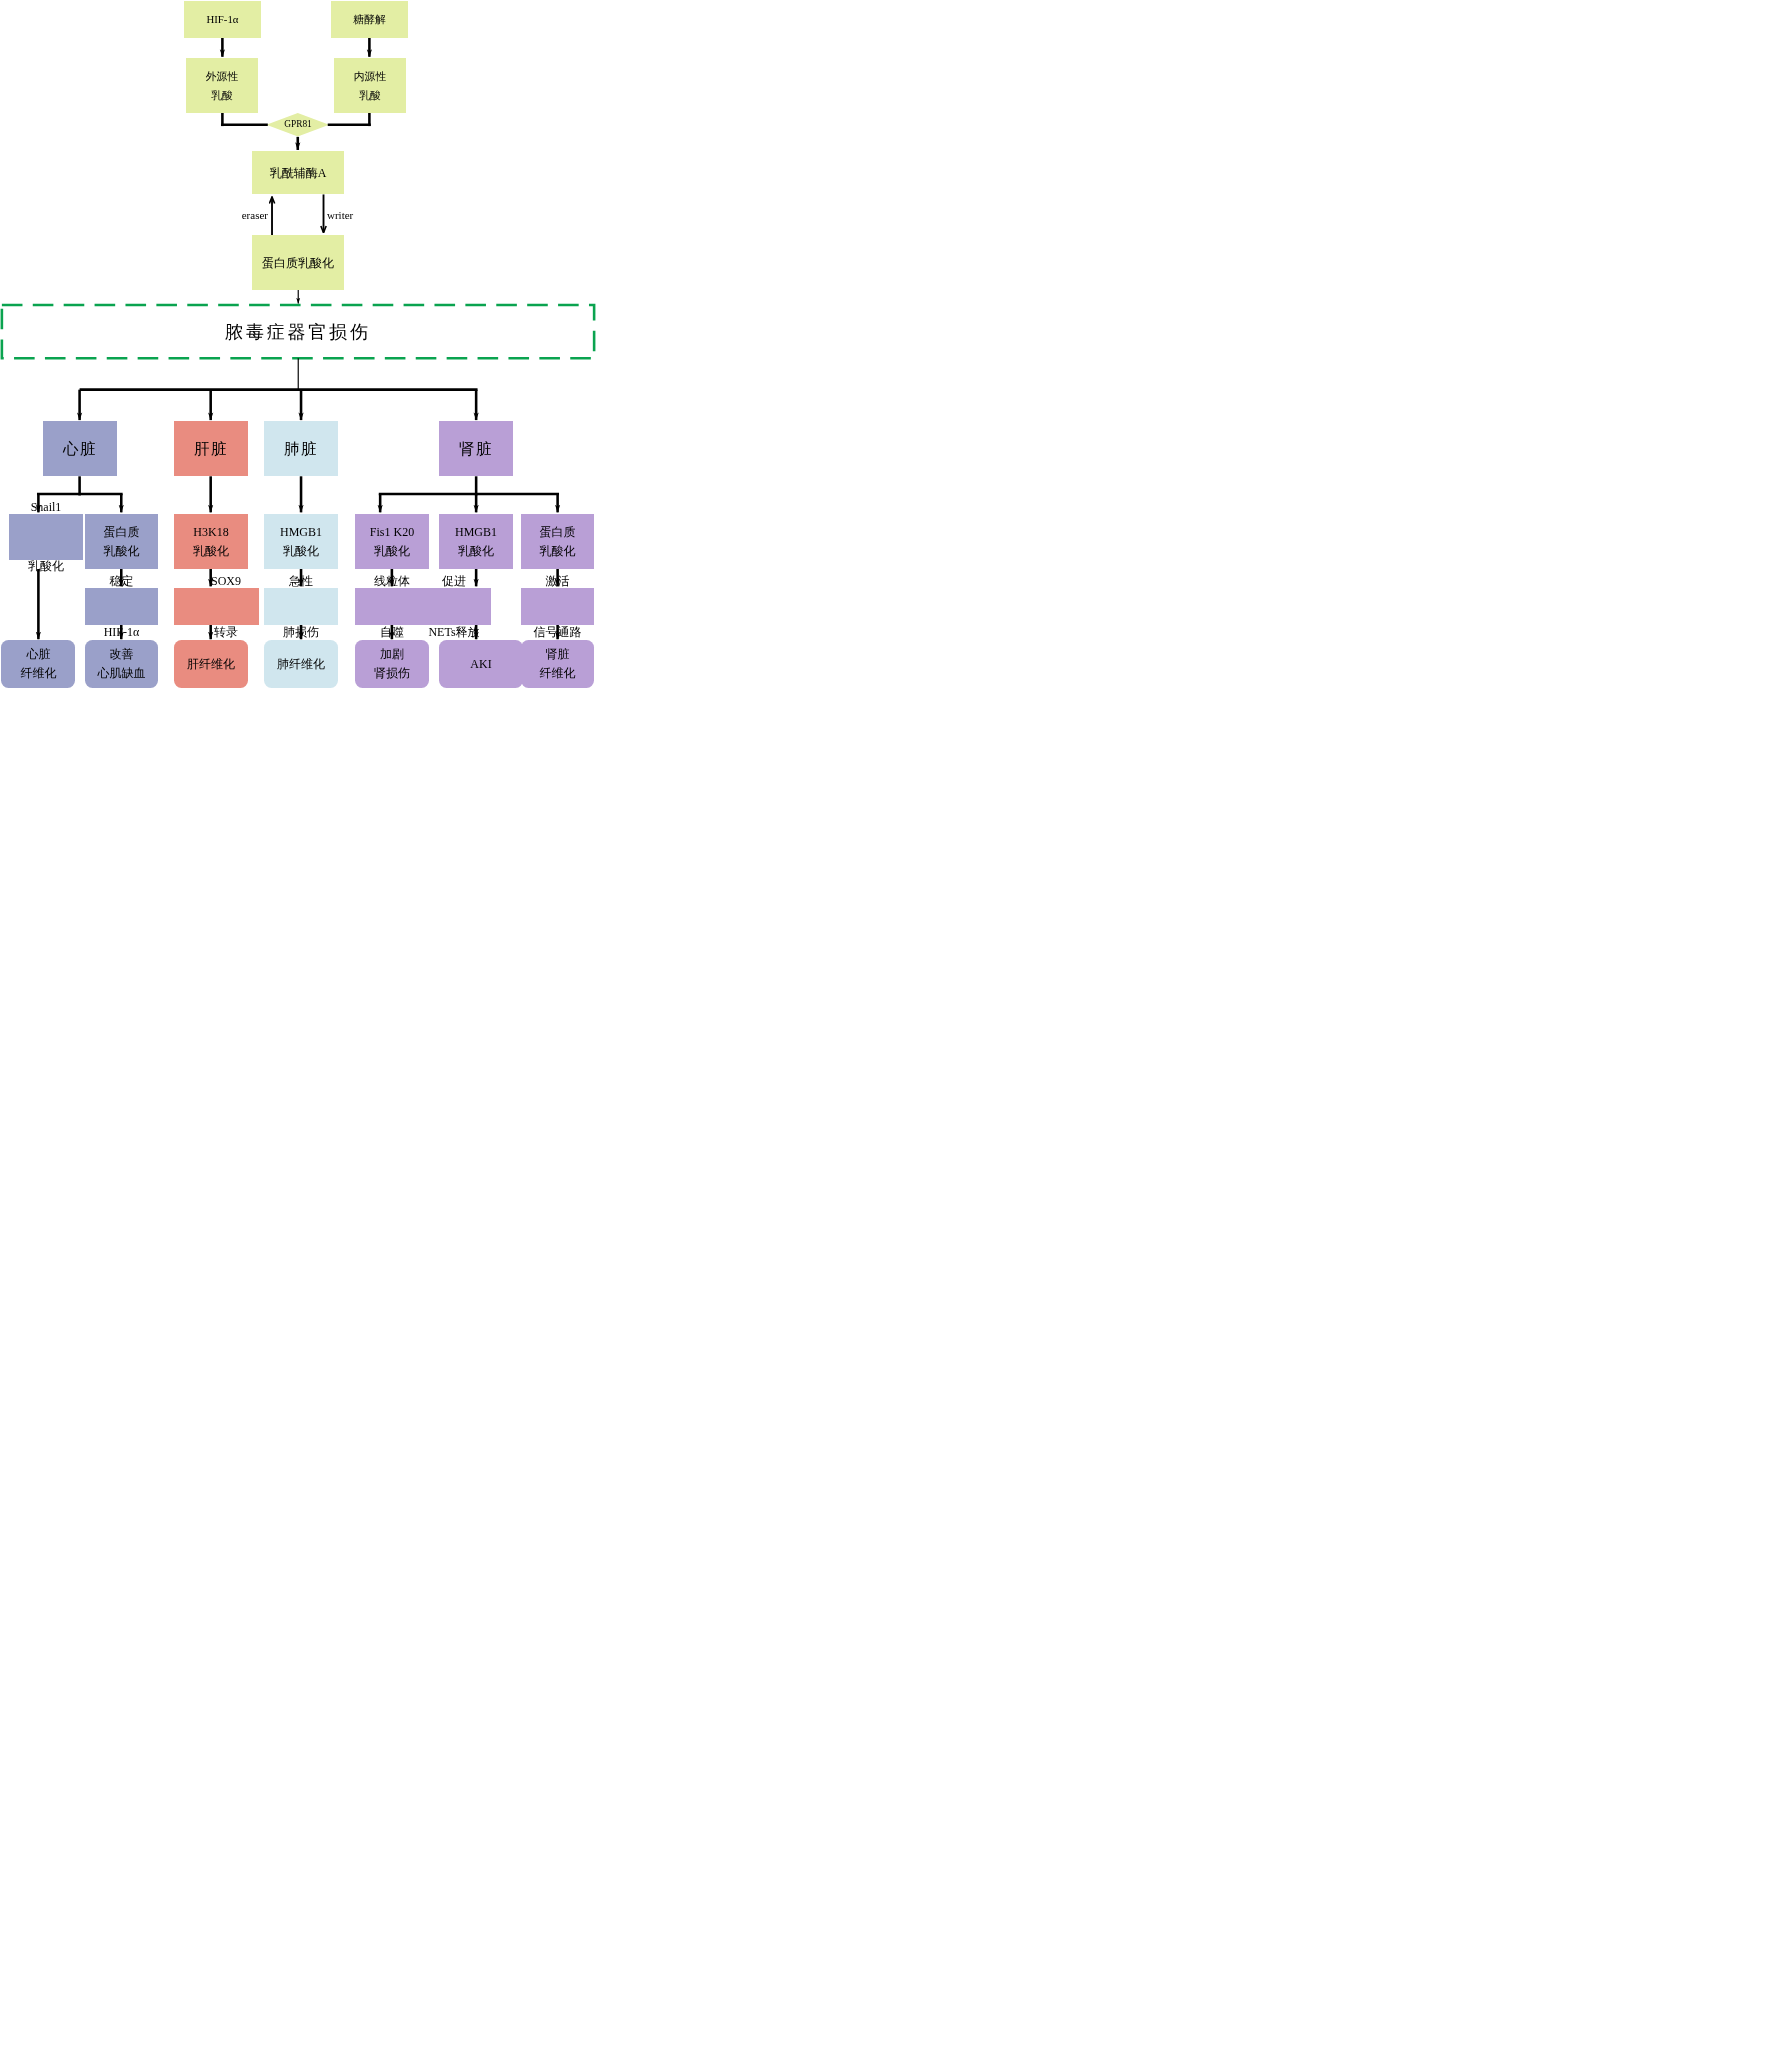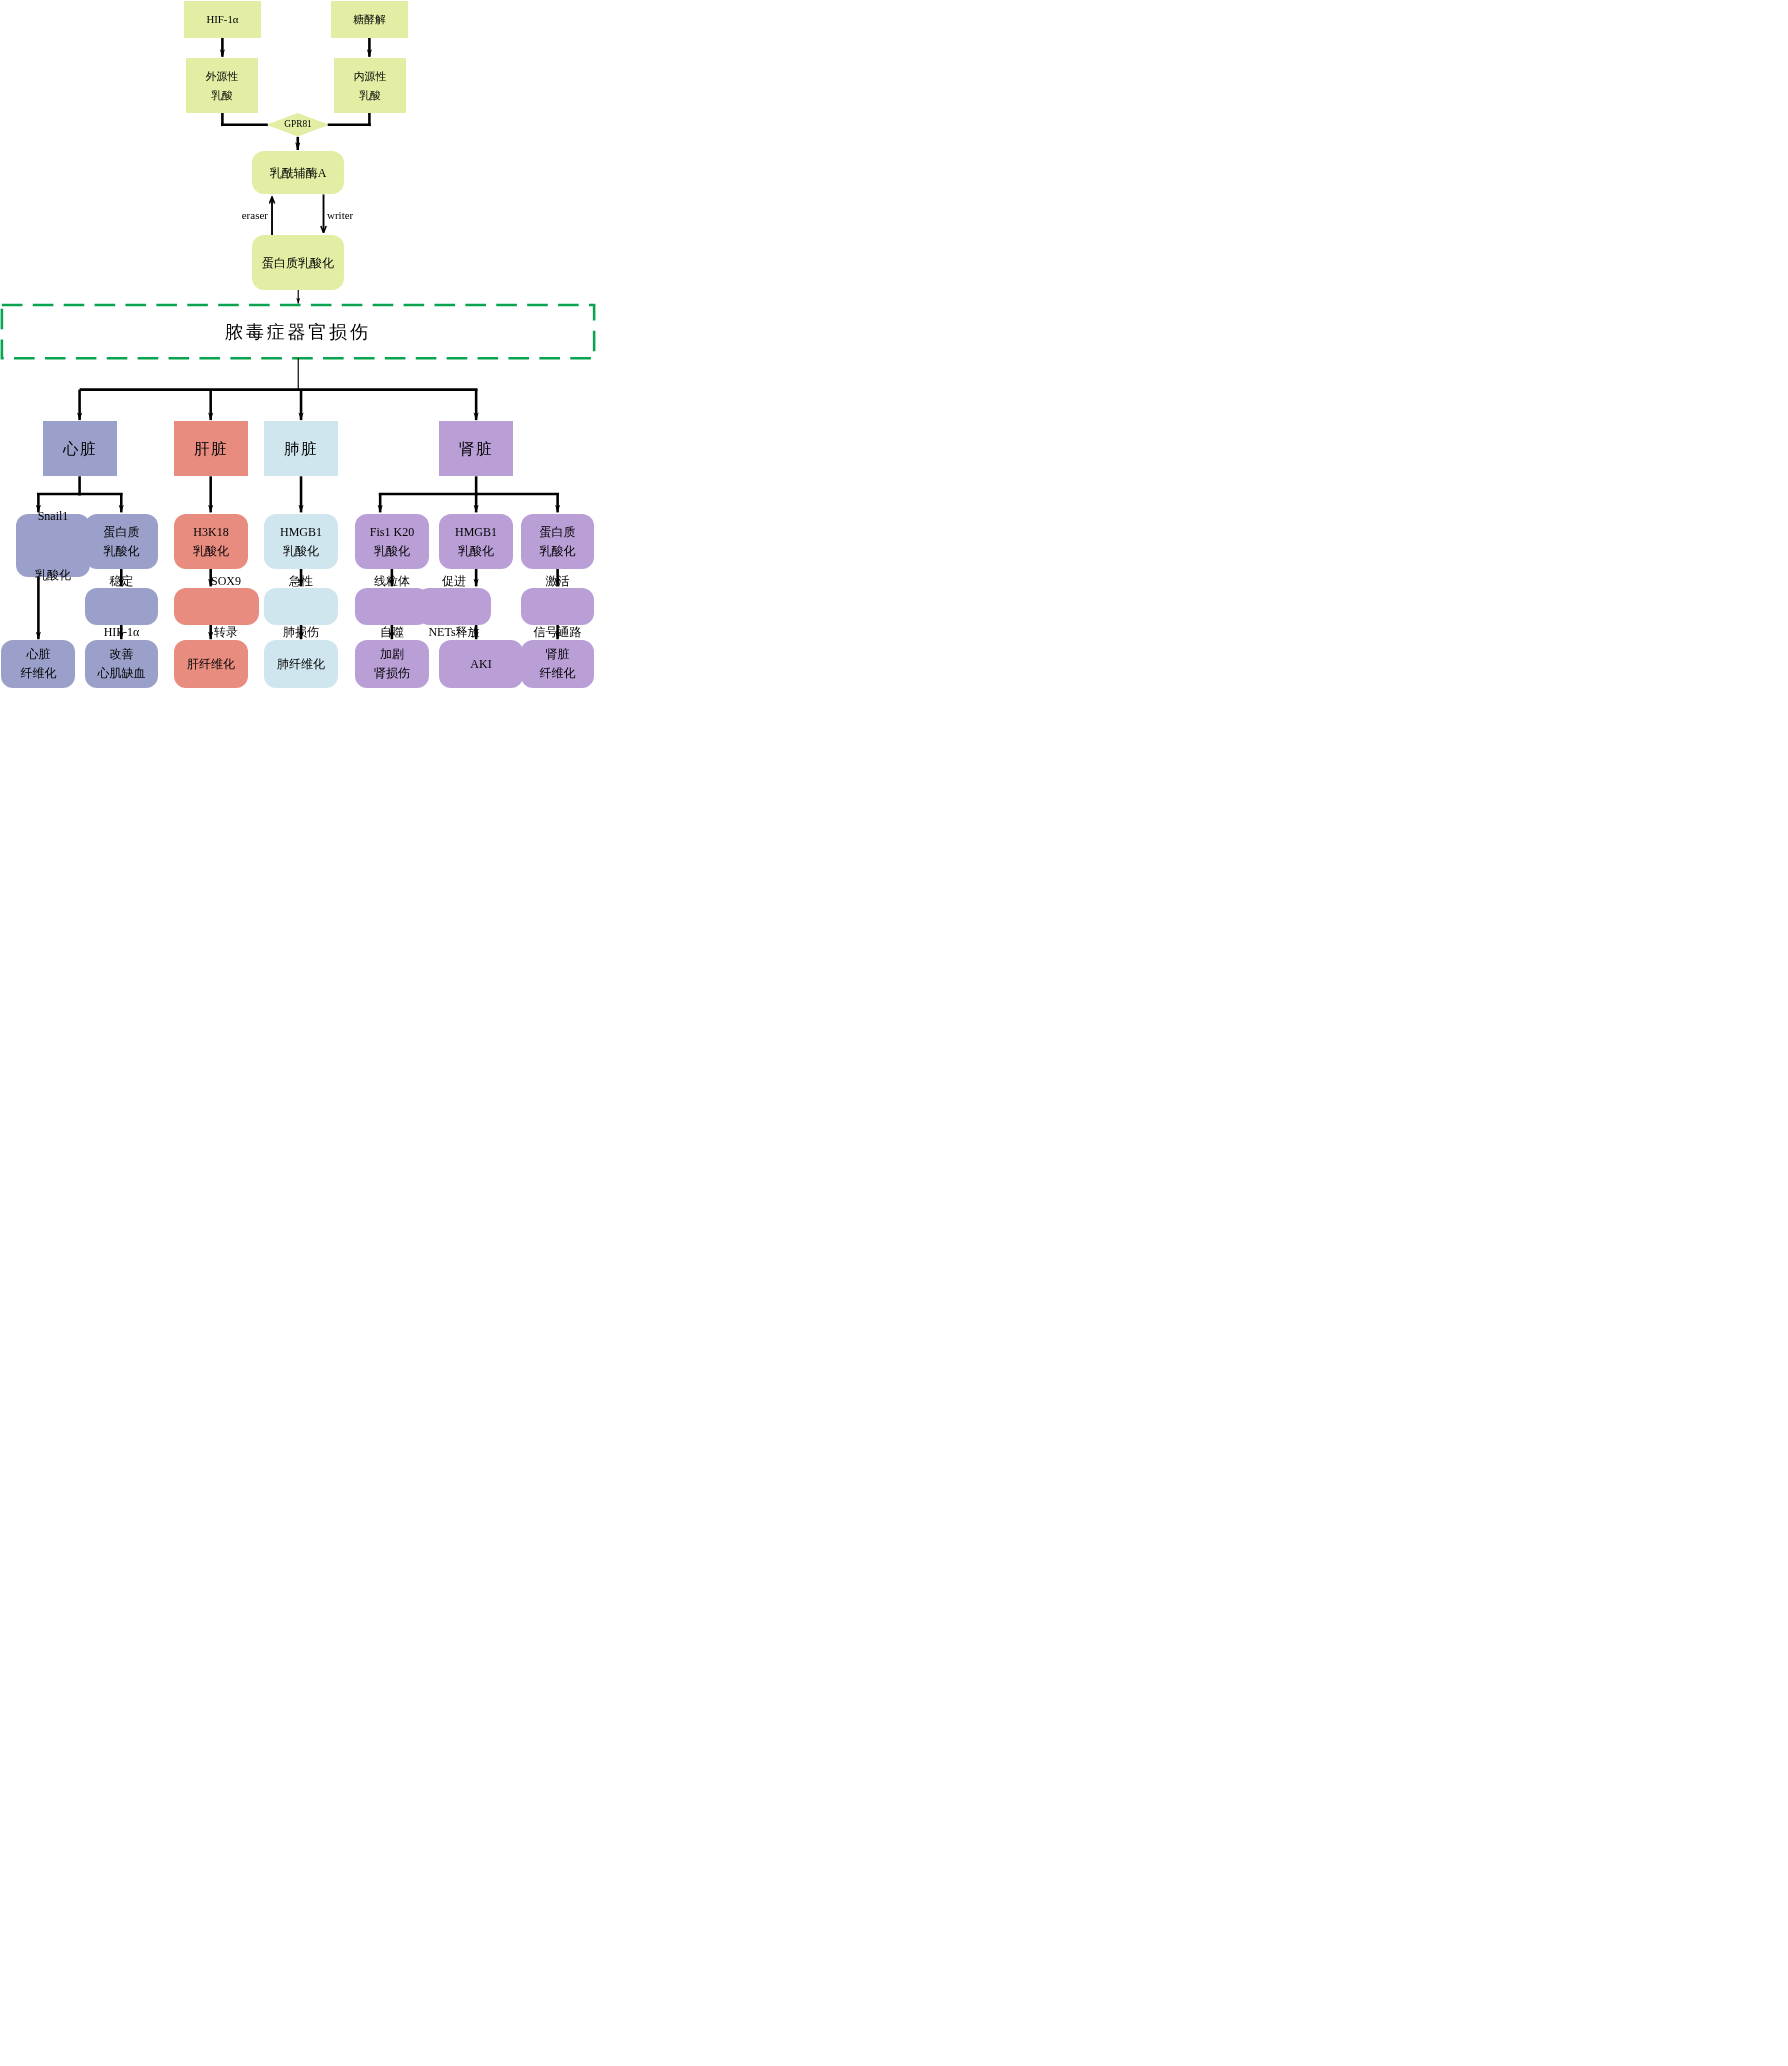--- a/index.html
+++ b/index.html
@@ -31,21 +31,21 @@
     text-align: center;
     line-height: 1.5;
   }
   .yellow  { background: #E3EEA4; }
   .heart   { background: #9AA0C9; }
   .liver   { background: #E98C80; }
   .lung    { background: #D0E6EE; }
   .kidney  { background: #B99FD6; }
   .rounded { border-radius: 7.5px; }
   .f23 { font-size: 10.8px; }
-  .f26 { font-size: 12px; border-radius: 12px; }
+  .f26 { font-size: 12px; }
   .f33 { font-size: 15.5px; letter-spacing: 1.4px; }
   .lh40 { line-height: 19px; }
   .lh36 { line-height: 17px; gap: 34px; }
   .lbl {
     position: absolute;
     font-size: 11px;
     line-height: 13px;
   }
   #gpr81-label {
     position: absolute;
@@ -175,21 +175,21 @@
   <div class="box liver f33" style="left:174px; top:421px; width:74px; height:55px;">
     <div>肝脏</div>
   </div>
   <div class="box lung f33" style="left:264px; top:421px; width:74px; height:55px;">
     <div>肺脏</div>
   </div>
   <div class="box kidney f33" style="left:439px; top:421px; width:74px; height:55px;">
     <div>肾脏</div>
   </div>
 
-  <div class="box heart f26 lh40" style="left:16px; top:514px; width:74px; height:63px;gap:40px;">
+  <div class="box heart f26 lh40" style="left:9px; top:514px; width:74px; height:46px;gap:40px;">
     <div>Snail1</div>
     <div>乳酸化</div>
   </div>
   <div class="box heart f26 lh40" style="left:85px; top:514px; width:73px; height:55px;">
     <div>蛋白质</div>
     <div>乳酸化</div>
   </div>
   <div class="box liver f26 lh40" style="left:174px; top:514px; width:74px; height:55px;">
     <div>H3K18</div>
     <div>乳酸化</div>

